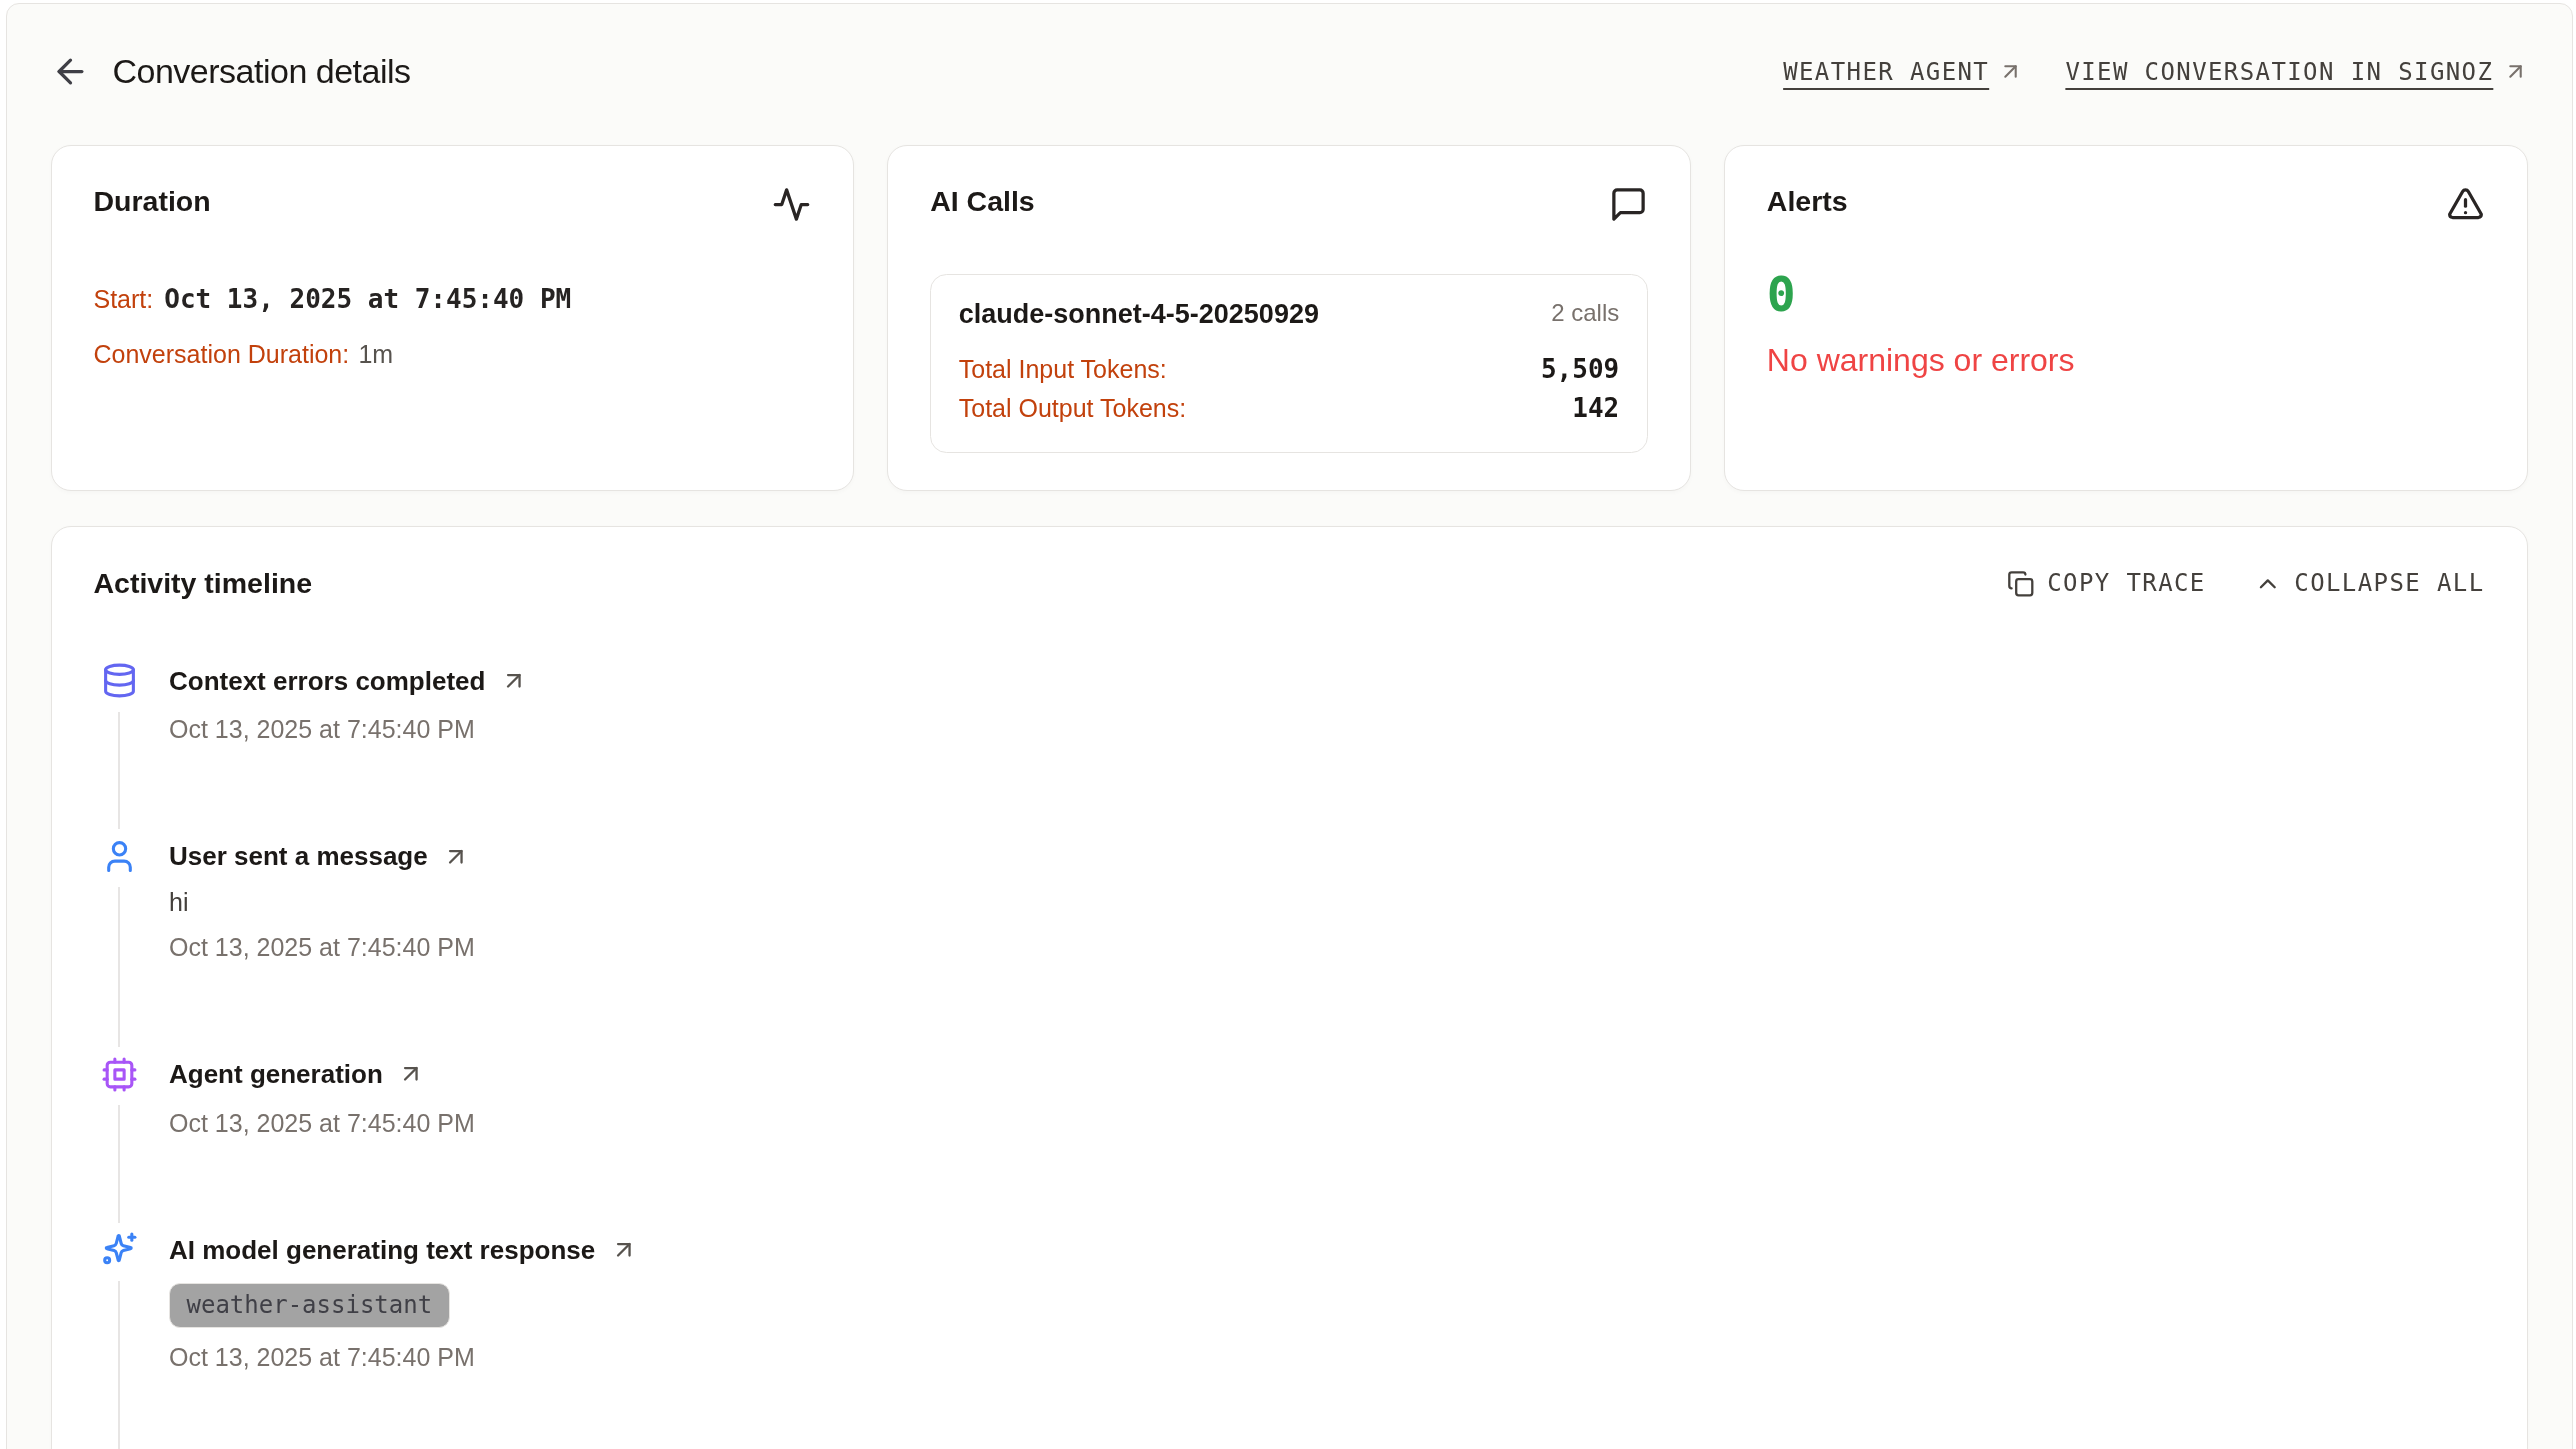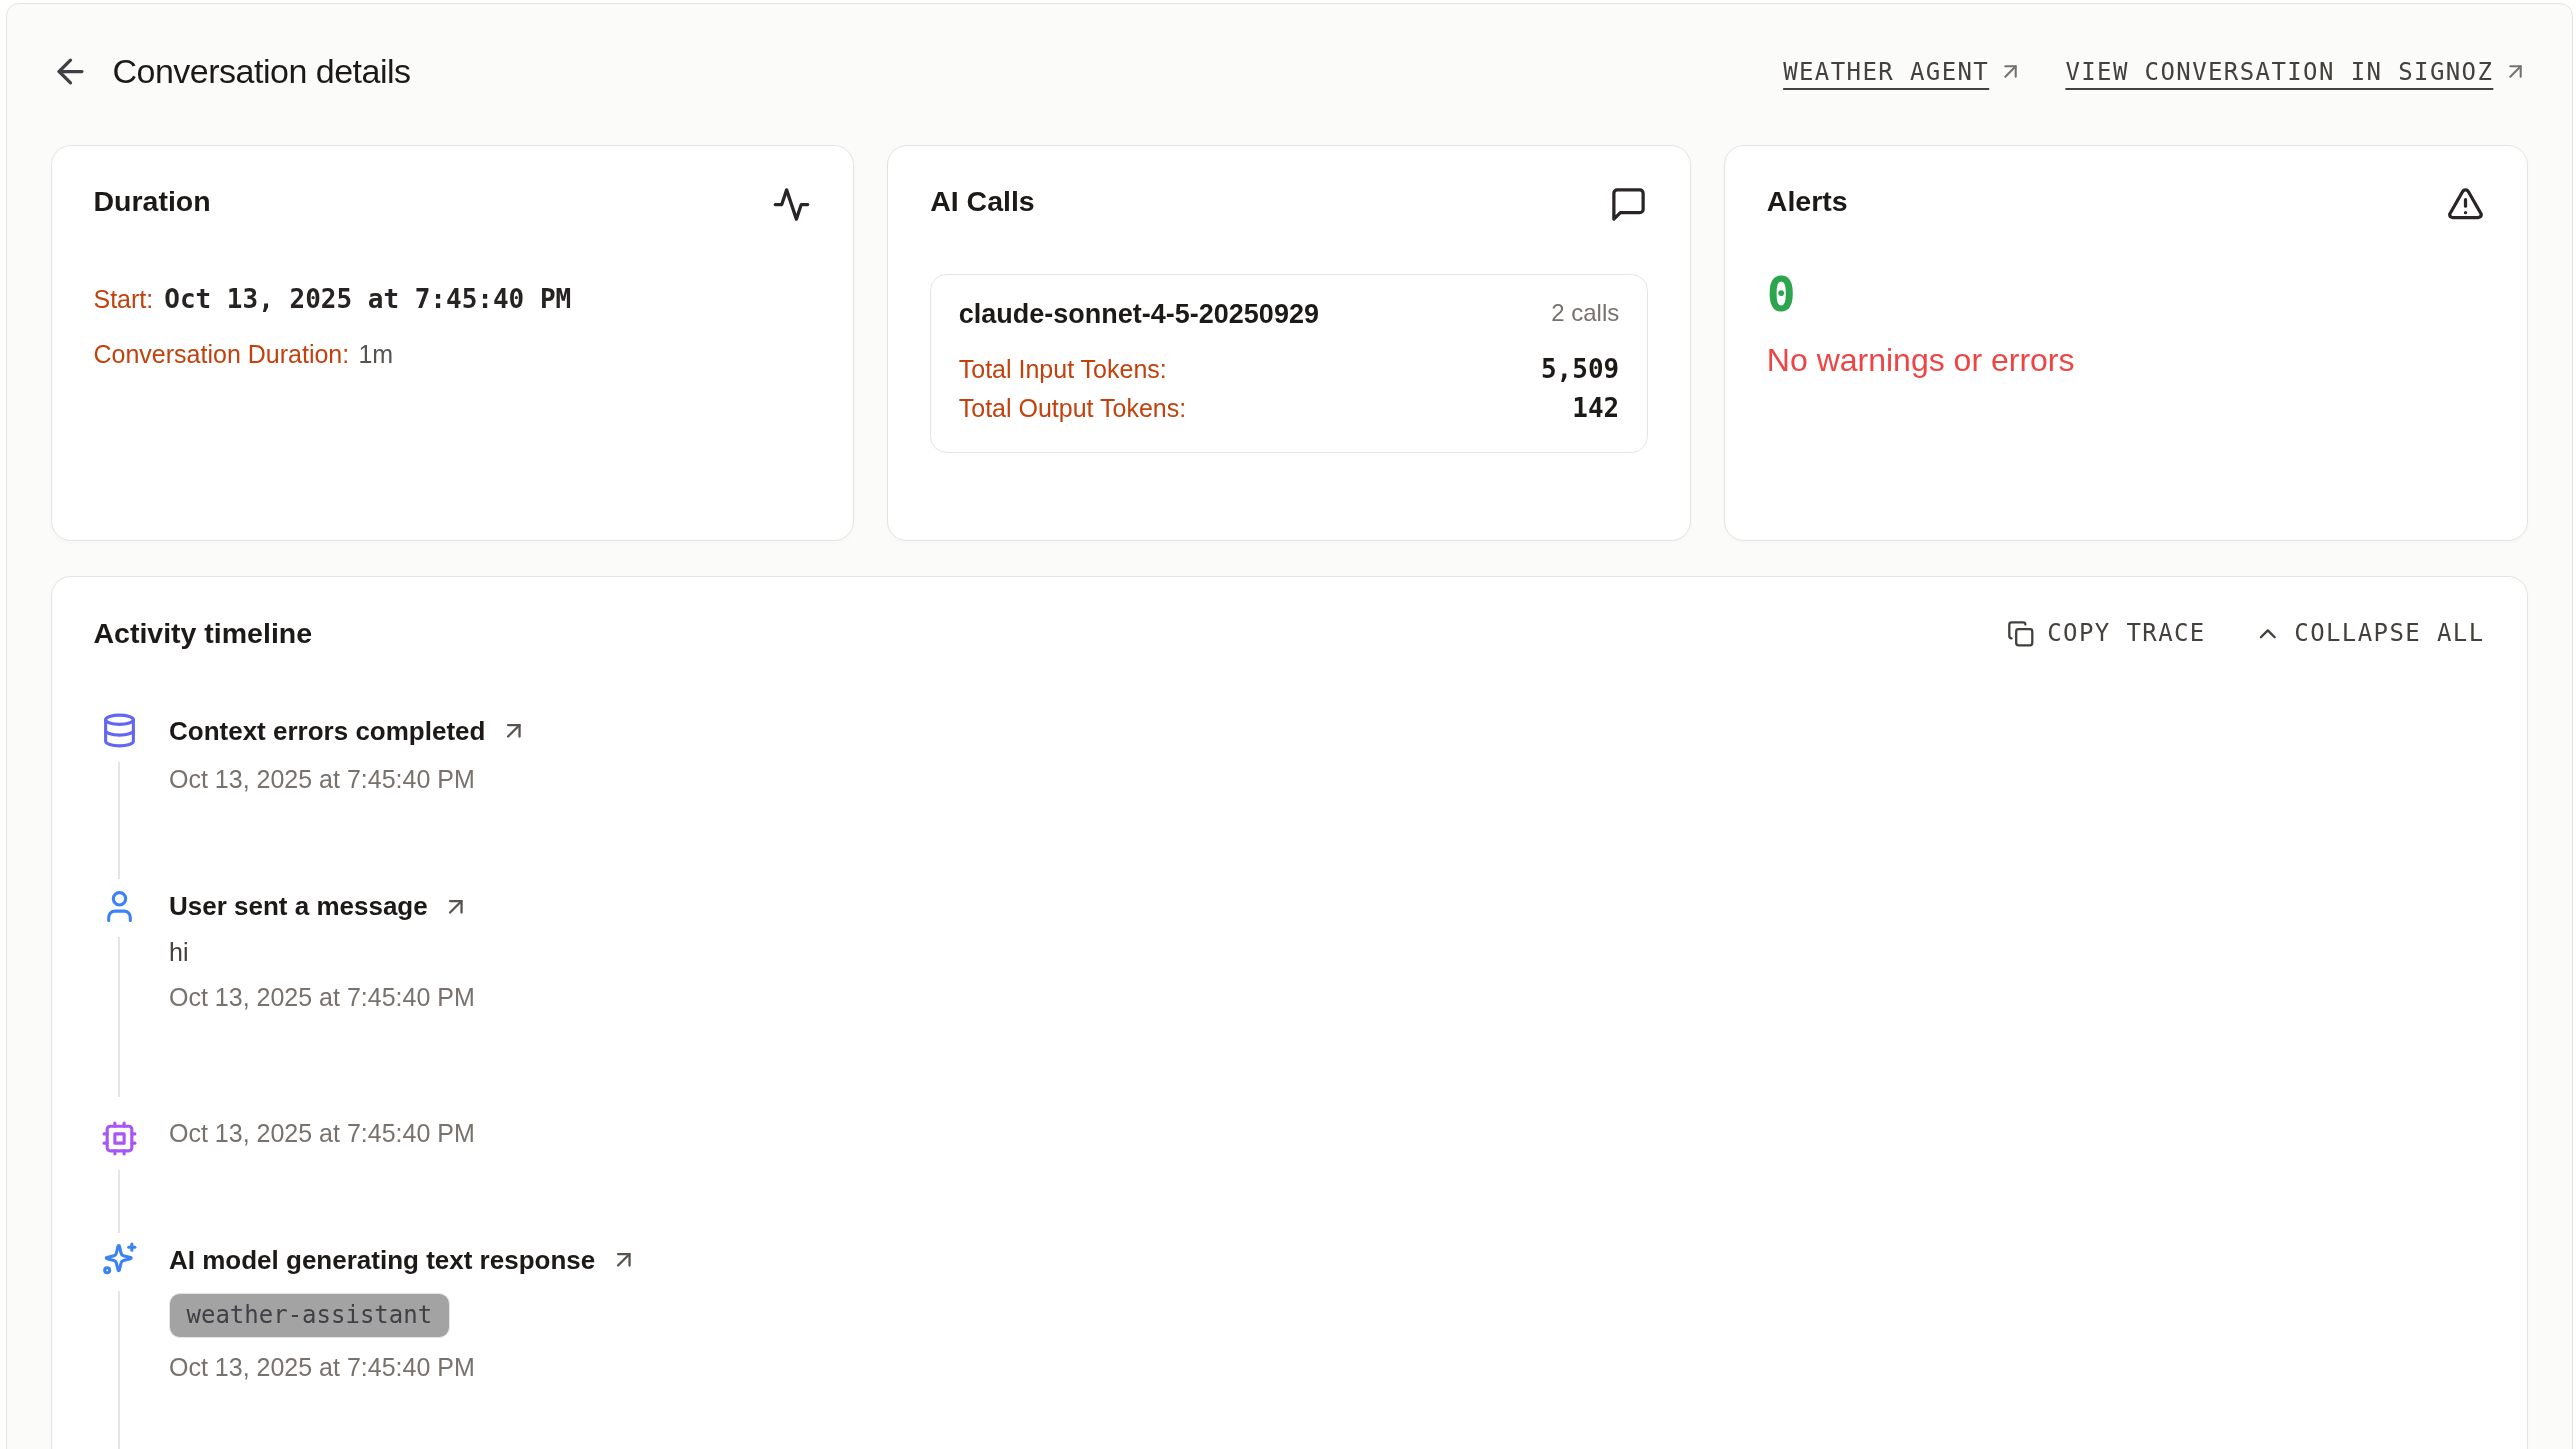--- a/index.html
+++ b/index.html
@@ -17,21 +17,21 @@
               cursor:pointer; margin-right:22px; }
   .page-title { font-size:34px; font-weight:500; letter-spacing:-0.5px; color:#1c1917; }
   .header-links { margin-left:auto; display:flex; align-items:center; gap:42px; }
   .hlink { display:flex; align-items:center; gap:9.2px; cursor:pointer; }
   .hlink-text { font-family:"DejaVu Sans Mono", monospace; font-size:24px; color:#44403c;
                 letter-spacing:1.4px; text-decoration:underline; text-underline-offset:8.3px;
                 text-decoration-thickness:1.8px; }
 
   
   .cards { display:flex; gap:33px; margin-top:53px; }
-  .card { flex:1; height:396px; background:#ffffff; border:1.8px solid #e6e4e1;
+  .card { flex:1; height:346px; background:#ffffff; border:1.8px solid #e6e4e1;
           border-radius:20px; padding:39px 42px; box-shadow:0 1.8px 4.6px rgba(0,0,0,0.025); }
   .card-head { display:flex; justify-content:space-between; align-items:flex-start; }
   .card-title { font-size:28.5px; font-weight:600; color:#1c1917; }
   .card-ico { color:#292524; }
 
   .dur-body { margin-top:55px; }
   .dur-row { line-height:40px; }
   .lbl { font-size:25px; color:#c2410c; }
   .val-mono { font-family:"DejaVu Sans Mono", monospace; font-size:26px; font-weight:600;
               color:#262322; margin-left:11px; }
@@ -250,20 +250,29 @@
               <path d="M9 2v2"></path>
               <path d="M15 20v2"></path>
               <path d="M9 20v2"></path>
               <path d="M2 15h2"></path>
               <path d="M2 9h2"></path>
               <path d="M20 15h2"></path>
               <path d="M20 9h2"></path>
             </svg>
         </span>
         <span class="tl-line"></span>
+        <div class="tl-title-row">
+          <span class="tl-title">Agent generation</span>
+          <span>
+            <svg class="ic" width="27.6" height="27.6" viewBox="0 0 24 24" fill="none" stroke="#57534e" stroke-width="2" stroke-linecap="round" stroke-linejoin="round">
+                <path d="M7 7h10v10"></path>
+                <path d="M7 17 17 7"></path>
+              </svg>
+          </span>
+        </div>
         <div class="tl-time">Oct 13, 2025 at 7:45:40 PM</div>
       </div>
 
       <div class="tl-item">
         <span class="tl-icon">
           <svg class="ic" width="37" height="37" viewBox="0 0 24 24" fill="none" stroke="#3b82f6" stroke-width="2" stroke-linecap="round" stroke-linejoin="round">
               <path d="M11.1 3.4 9.9 8.1a2 2 0 0 1-1.4 1.4l-4.7 1.2a.4.4 0 0 0 0 .8l4.7 1.2a2 2 0 0 1 1.4 1.4l1.2 4.7a.4.4 0 0 0 .8 0l1.2-4.7a2 2 0 0 1 1.4-1.4l4.7-1.2a.4.4 0 0 0 0-.8l-4.7-1.2a2 2 0 0 1-1.4-1.4l-1.2-4.7a.4.4 0 0 0-.8 0Z"></path>
               <path d="M20 2v4"></path>
               <path d="M22 4h-4"></path>
               <circle cx="4" cy="19" r="1.6"></circle>

